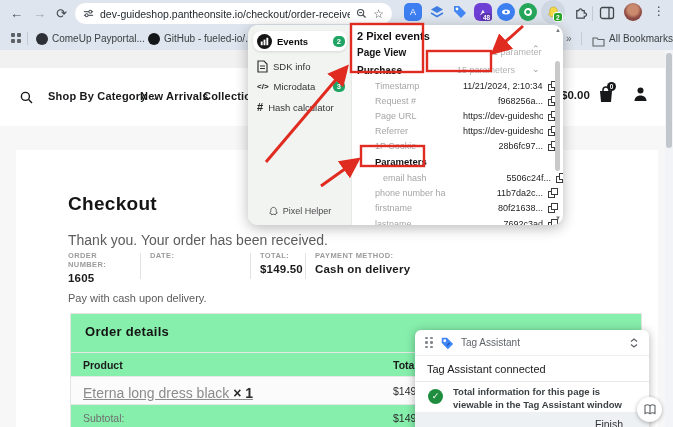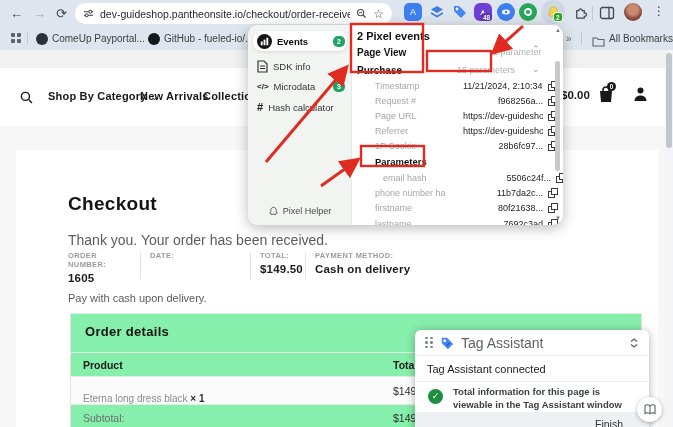--- a/index.html
+++ b/index.html
@@ -68,21 +68,21 @@
   .copy::after{content:"";position:absolute;left:3px;top:0;width:5px;height:5px;border:1px solid #3a3a3a;background:#fff;}
   .sp-scroll{position:absolute;right:1px;top:2px;width:8px;height:196px;}
   .sp-thumb{position:absolute;left:1px;top:34px;width:5px;height:110px;background:#c9c9c9;border-radius:3px;}
   .sp-arr{position:absolute;left:0;width:8px;font-size:6px;color:#777;text-align:center;}
 
   
   .ta{left:415px;top:330px;width:234px;height:110px;background:#fff;border-radius:6px 6px 0 0;
     box-shadow:0 1px 10px rgba(0,0,0,.3);z-index:40;overflow:hidden;}
   .ta-head{position:absolute;left:0;top:0;width:100%;height:26px;display:flex;align-items:center;
     gap:7px;padding:0 10px;box-sizing:border-box;border-bottom:1px solid #eceff1;}
-  .ta-title{font-size:14px;color:#5f6368;flex:1;}
+  .ta-title{font-size:10px;color:#5f6368;flex:1;}
   .ta-conn{position:absolute;left:0;top:26px;width:100%;height:26px;line-height:26px;padding-left:12px;
     box-sizing:border-box;font-size:11px;color:#202124;border-bottom:1px solid #e8eaed;}
   .ta-body{position:absolute;left:0;top:52px;width:100%;height:30px;}
   .ta-check{position:absolute;left:13px;top:7px;width:15px;height:15px;border-radius:50%;background:#1e8e3e;
     color:#fff;font-size:9px;text-align:center;line-height:15px;}
   .ta-text{position:absolute;left:38px;top:3px;width:182px;font-size:9.5px;font-weight:bold;color:#3c4043;line-height:13px;}
   .ta-link{color:#1a73e8;text-decoration:underline;font-weight:bold;}
   .ta-foot{position:absolute;left:0;top:82px;width:100%;height:28px;background:#eef1f4;}
   .ta-finish{position:absolute;right:26px;top:6px;font-size:10.5px;color:#313235;}
   .dots6{display:grid;grid-template-columns:3px 3px;grid-gap:2px;}
@@ -252,21 +252,21 @@
   <div class="abs" style="left:52px;top:142px;font-size:11px;color:#5c5c5c;">Pay with cash upon delivery.</div>
 </div>
 
 <div class="abs order-box">
   <div class="abs" style="left:14px;top:10px;font-size:13px;font-weight:bold;color:#141414;letter-spacing:.3px;">Order details</div>
   <div class="tbl-line" style="top:38px;"></div>
   <div class="abs" style="left:12px;top:45px;font-size:10.5px;font-weight:bold;color:#1b1b1b;">Product</div>
   <div class="abs" style="left:322px;top:45px;font-size:10.5px;font-weight:bold;color:#1b1b1b;">Total</div>
   <div class="tbl-line" style="top:62px;"></div>
   <div class="abs" style="left:0;top:63px;width:100%;height:27px;background:#fbfbfb;">
-    <span class="abs nowrap" style="left:12px;top:16px;font-size:10px;color:#8b8b8b;">
+    <span class="abs nowrap" style="left:12px;top:8px;font-size:14px;color:#8b8b8b;text-decoration:underline;">
       <span>Eterna long dress black</span>
       <span style="color:#2b2b2b;font-weight:bold;">× 1</span>
     </span>
     <span class="abs" style="left:322px;top:8px;font-size:10.5px;color:#2b2b2b;">$149.50</span>
   </div>
   <div class="tbl-line" style="top:90px;"></div>
   <div class="abs" style="left:0;top:91px;width:100%;height:23px;">
     <span class="abs" style="left:12px;top:7px;font-size:10.5px;color:#6e6e6e;">Subtotal:</span>
     <span class="abs" style="left:322px;top:7px;font-size:10.5px;color:#2b2b2b;">$149.50</span>
   </div>

